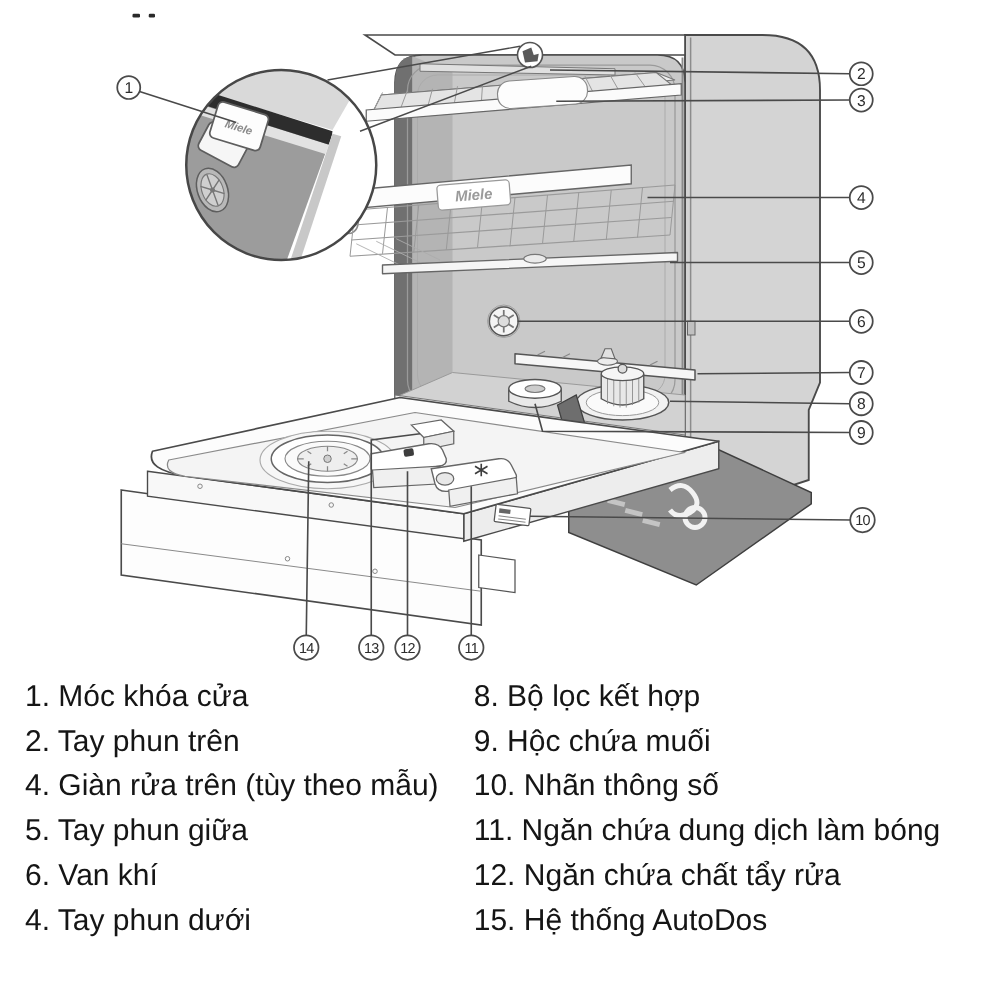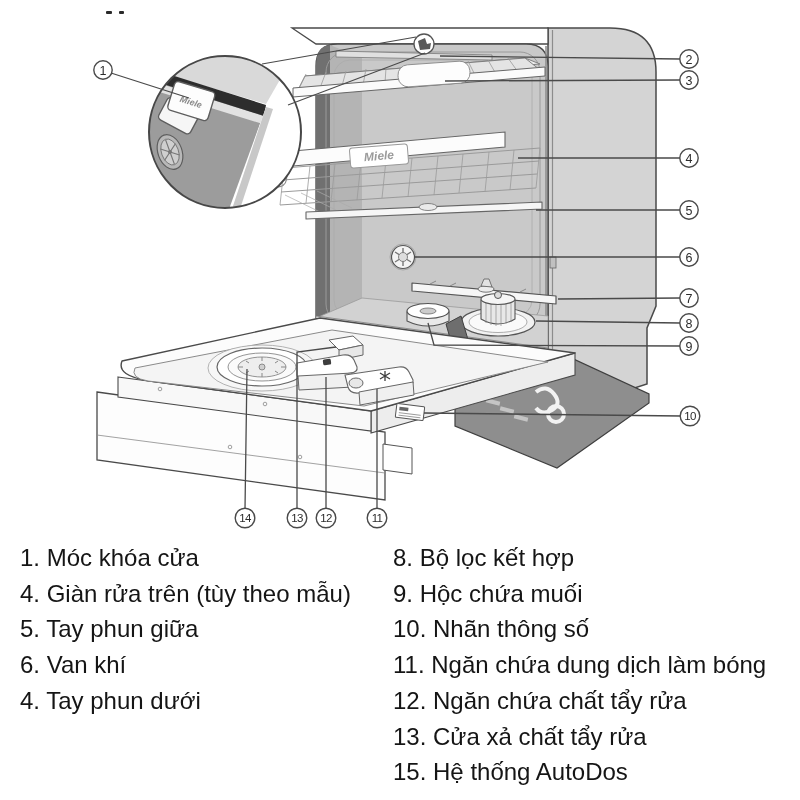--- a/index.html
+++ b/index.html
@@ -3,21 +3,21 @@
 <meta charset="utf-8">
 <style>
   html,body{margin:0;padding:0;background:#fff;}
   .stage{position:relative;width:800px;height:800px;background:#fff;overflow:hidden;
          font-family:"Liberation Sans","DejaVu Sans",sans-serif;}
   .stage svg{position:absolute;top:0;left:0;}
   .legend-col{position:absolute;margin:0;padding:0;list-style:none;
               font-size:24px;line-height:35.7px;color:#151515;}
   .legend-col li{white-space:nowrap;}
   #legend-left{left:20px;top:540px;}
-  #legend-right{left:393px;top:540px;}
+  #legend-right{left:379px;top:540px;}
   .callout-num{font-size:12.5px;fill:#2c2c2c;}
   .callout-num.c2{letter-spacing:-0.6px;font-size:11.5px;}
   .dash{position:absolute;height:3px;background:#2a2a2a;border-radius:1px;}
 </style>
 </head>
 <body>
 
 <div class="stage">
 
   <div class="dash" style="left:106px;top:11px;width:6px;"></div>
@@ -257,28 +257,28 @@
         </g>
       <g>
           <circle cx="245" cy="518" r="9.8" fill="#fff" stroke="#4a4a4a" stroke-width="1.4"></circle>
           <text class="callout-num c2" x="245" y="518" dy="0.36em" text-anchor="middle">14</text>
         </g>
     </g>
   </svg>
 
   <ol id="legend-left" class="legend-col">
     <li>1. Móc khóa cửa</li>
+    <li>2. Tay phun trên</li>
     <li>4. Giàn rửa trên (tùy theo mẫu)</li>
     <li>5. Tay phun giữa</li>
     <li>6. Van khí</li>
     <li>4. Tay phun dưới</li>
   </ol>
   <ol id="legend-right" class="legend-col">
     <li>8. Bộ lọc kết hợp</li>
     <li>9. Hộc chứa muối</li>
     <li>10. Nhãn thông số</li>
     <li>11. Ngăn chứa dung dịch làm bóng</li>
     <li>12. Ngăn chứa chất tẩy rửa</li>
-    <li>13. Cửa xả chất tẩy rửa</li>
     <li>15. Hệ thống AutoDos</li>
   </ol>
 
 </div>
 
 </body></html>

